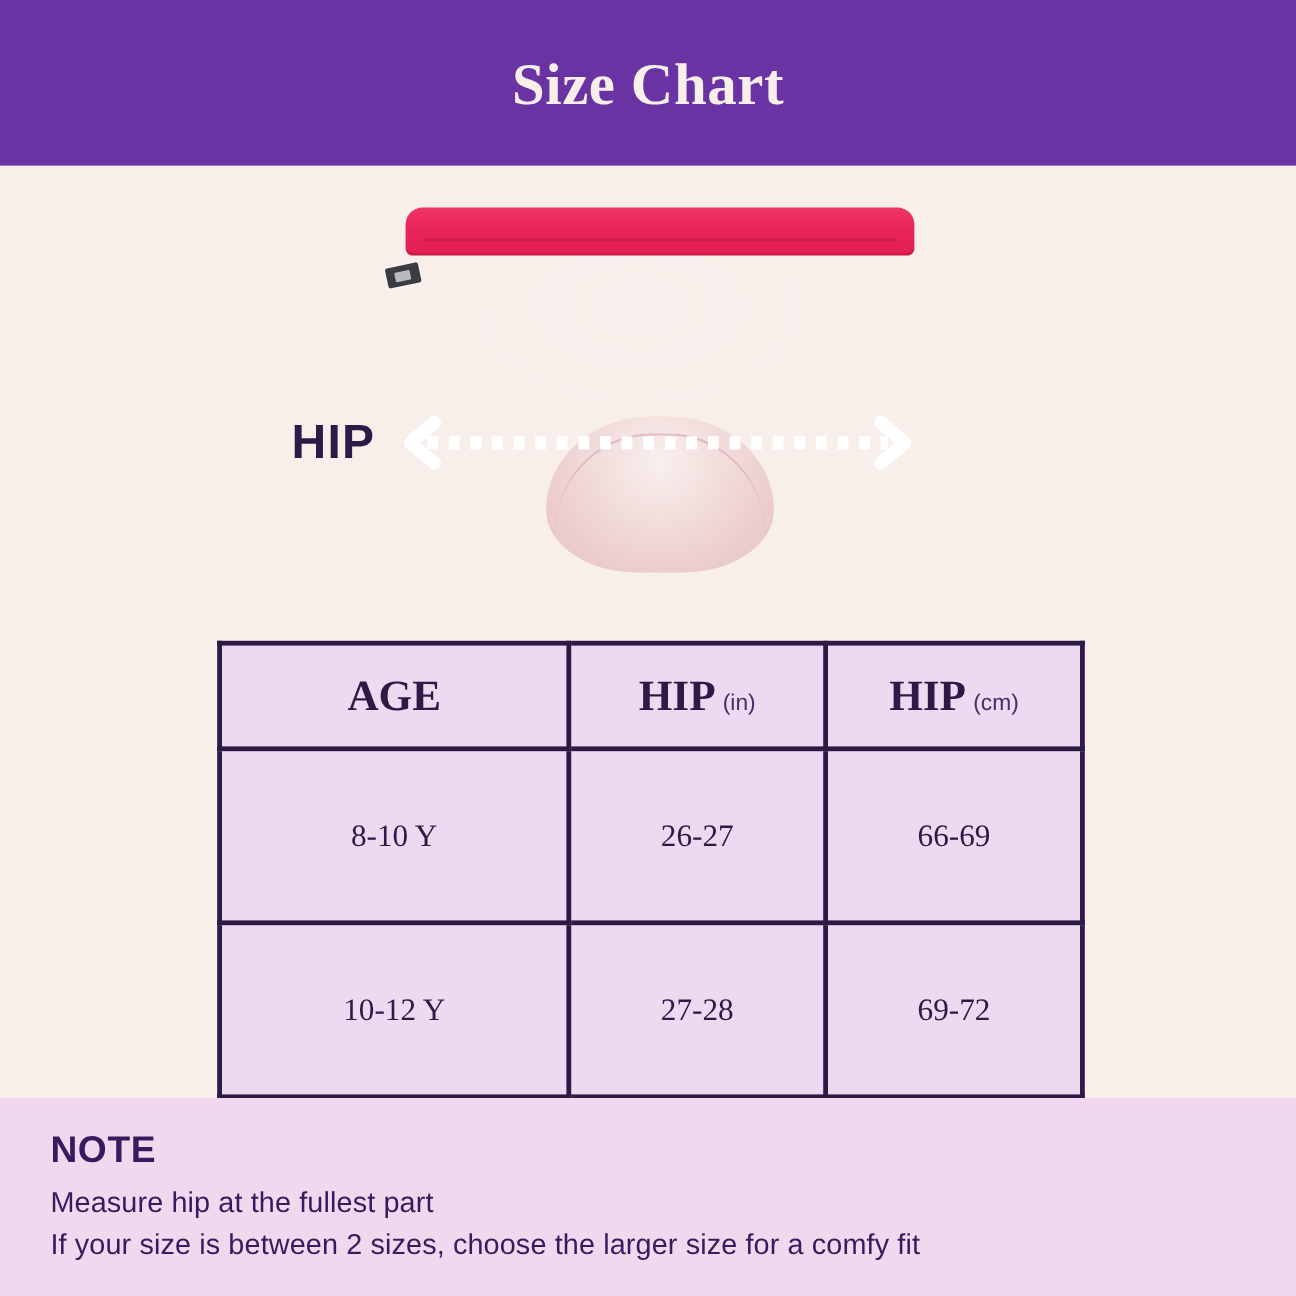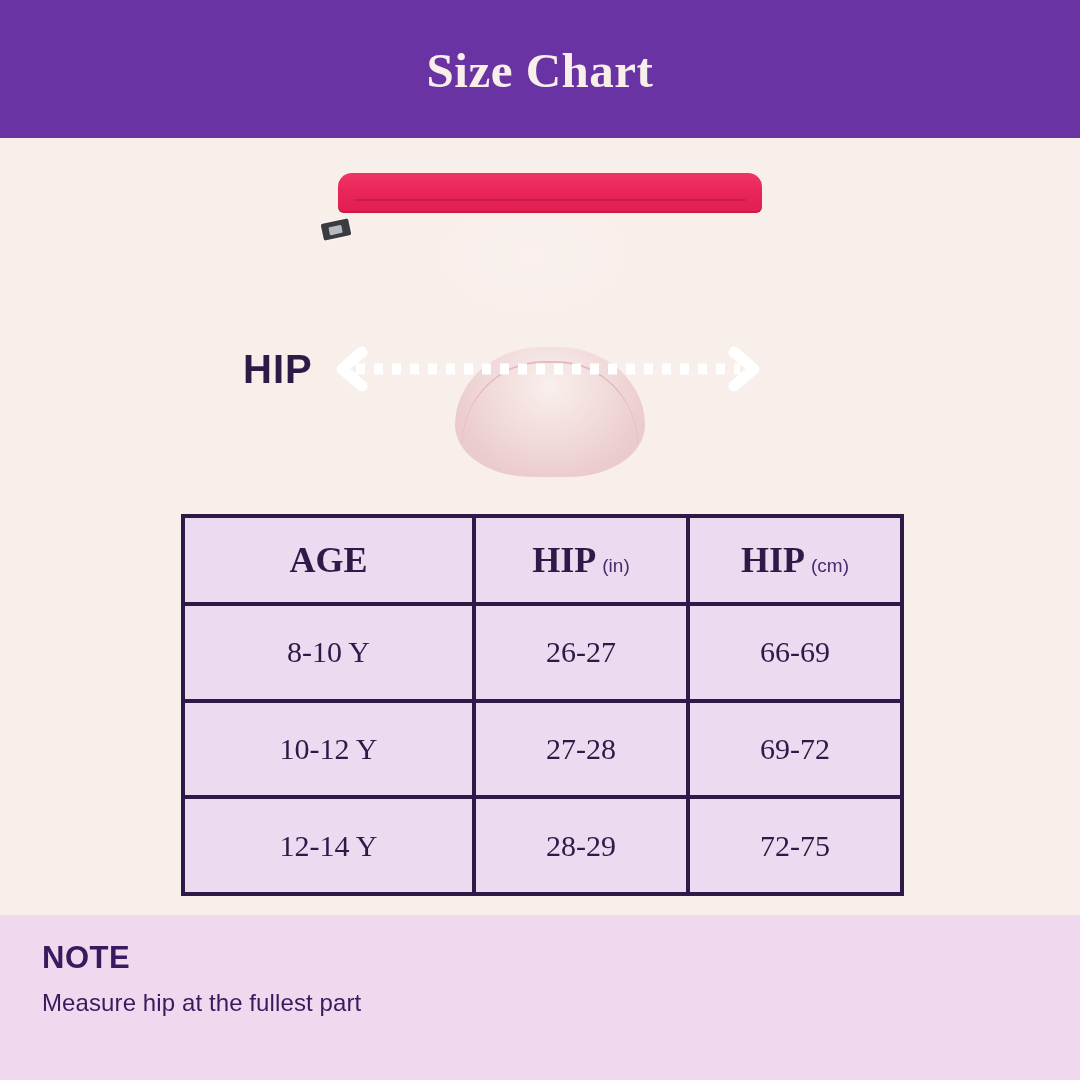--- a/index.html
+++ b/index.html
@@ -184,39 +184,40 @@
     top: 514px;
     width: 719px;
     height: 382px;
   }
   table.size-table {
     width: 719px;
     height: 382px;
     border-collapse: collapse;
     table-layout: fixed;
     background: #ecdaf1;
+    margin-top: 20px;
   }
   table.size-table th,
   table.size-table td {
     border: 4px solid #2e1a47;
     background: #ecdaf1;
     color: #2e1a47;
     text-align: center;
     vertical-align: middle;
     font-family: "Liberation Serif", "DejaVu Serif", serif;
     padding: 0;
   }
   table.size-table th {
     height: 84px;
     font-size: 36px;
     font-weight: bold;
   }
   table.size-table td {
     height: 74px;
-    font-size: 30px;
+    font-size: 26px;
     font-weight: normal;
   }
   .unit {
     font-family: "Liberation Sans", sans-serif;
     font-weight: normal;
     font-size: 19px;
     color: #4a2a6b;
     margin-left: 6px;
   }
   col.col-age { width: 291px; }
@@ -305,27 +306,23 @@
         <tr>
           <td>8-10 Y</td>
           <td>26-27</td>
           <td>66-69</td>
         </tr>
         <tr>
           <td>10-12 Y</td>
           <td>27-28</td>
           <td>69-72</td>
         </tr>
-        <tr>
-          <td>12-14 Y</td>
-          <td>28-29</td>
-          <td>72-75</td>
-        </tr>
       </tbody>
     </table>
   </div>
 
   <div class="note-band">
     <div class="note-heading">NOTE</div>
     <div class="note-line">Measure hip at the fullest part</div>
+    <div class="note-line">If your size is between 2 sizes, choose the larger size for a comfy fit</div>
   </div>
 
 </div>
 
 </body></html>

